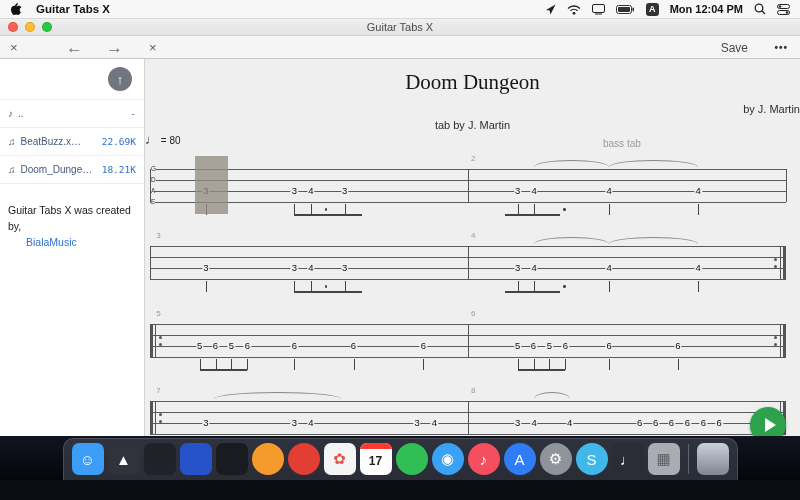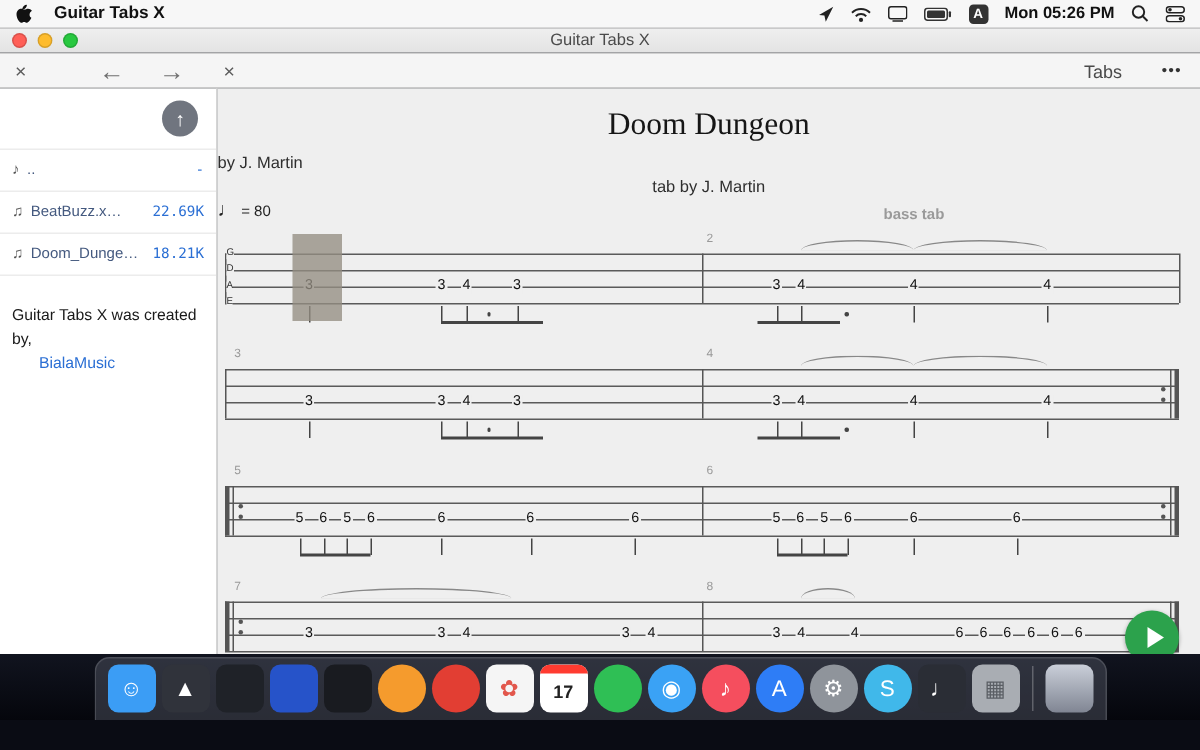--- a/index.html
+++ b/index.html
@@ -36,25 +36,25 @@
   .file-list{position:absolute;top:40px;left:0;right:0;border-top:1px solid #ececec;}
   .file-row{height:28px;display:flex;align-items:center;padding:0 8px;border-bottom:1px solid #ececec;font-size:10px;}
   .f-icon{color:#555;margin-right:5px;font-size:10px;}
   .f-name{color:#44597f;flex:1;white-space:nowrap;overflow:hidden;}
   .f-size{color:#2b6fd4;font-family:"DejaVu Sans Mono",monospace;font-size:9.5px;}
   .credit{position:absolute;top:134px;left:0;right:0;padding:10px 8px;font-size:10.5px;color:#1a1a1a;line-height:1.5;}
   .credit a{color:#2b6fd4;text-decoration:none;display:inline-block;margin-left:18px;text-align:right;}
 
   .main{flex:1;background:#efefef;position:relative;overflow:hidden;}
   .score-title{position:absolute;top:11px;left:0;right:0;text-align:center;font-family:"Liberation Serif",serif;font-size:21px;color:#161616;}
-  .byline{position:absolute;top:44px;left:0;right:0;text-align:left;font-size:11px;color:#2e2e2e;}
+  .byline{position:absolute;top:44px;left:0;right:0;text-align:right;font-size:11px;color:#2e2e2e;}
   .tabline{position:absolute;top:60px;left:0;right:0;text-align:center;font-size:11px;color:#2e2e2e;}
   .tempo{position:absolute;left:0;top:73px;font-size:10px;color:#222;}
   .tempo .tnote{font-size:13px;}
-  .part-label{position:absolute;left:444px;top:79px;font-size:10px;color:#9a9a9a;font-weight:bold;}
+  .part-label{position:absolute;left:458px;top:79px;font-size:10px;color:#9a9a9a;}
 
   
   .system{position:absolute;left:5px;right:14px;height:33px;}
   .sline{position:absolute;left:0;right:0;height:1px;background:#5a5a5a;}
   .bar{position:absolute;top:0;width:1px;height:33px;background:#555;}
   .bar.thick{width:3px;}
   .repdot{position:absolute;width:3px;height:3px;border-radius:50%;background:#555;}
   .mnum{position:absolute;top:-15px;font-size:8px;color:#999;}
   .fret{position:absolute;transform:translate(-50%,-50%);font-size:9.5px;background:#efefef;padding:0 1px;line-height:1.1;color:#111;z-index:3;}
   .stem{position:absolute;top:35px;height:11px;width:1px;background:#444;}
@@ -101,21 +101,21 @@
       <svg width="13" height="11" viewBox="0 0 13 11">
           <rect x="0.5" y="0.5" width="12" height="8" rx="1.5" fill="none" stroke="#222"></rect>
           <path d="M3 10 h7" stroke="#222"></path>
         </svg>
       <svg width="19" height="9" viewBox="0 0 19 9">
           <rect x="0.5" y="0.5" width="15" height="8" rx="2" fill="none" stroke="#333"></rect>
           <rect x="2" y="2" width="12" height="5" rx="1" fill="#333"></rect>
           <rect x="16.5" y="2.5" width="1.5" height="4" rx="0.7" fill="#333"></rect>
         </svg>
       <span class="abox">A</span>
-      <span class="clock">Mon 05:26 PM</span>
+      <span class="clock">Mon 12:04 PM</span>
       <svg width="12" height="12" viewBox="0 0 12 12">
           <circle cx="5" cy="5" r="3.8" fill="none" stroke="#222" stroke-width="1.3"></circle>
           <path d="M8 8 L11 11" stroke="#222" stroke-width="1.3"></path>
         </svg>
       <svg width="13" height="11" viewBox="0 0 13 11">
           <rect x="0.5" y="0.5" width="12" height="4" rx="2" fill="none" stroke="#222"></rect>
           <circle cx="3" cy="2.5" r="1.2" fill="#222"></circle>
           <rect x="0.5" y="6.5" width="12" height="4" rx="2" fill="none" stroke="#222"></rect>
           <circle cx="10" cy="8.5" r="1.2" fill="#222"></circle>
         </svg>
@@ -129,21 +129,21 @@
       <span class="light" style="background:#28c840"></span>
     </div>
     <div class="win-title">Guitar Tabs X</div>
   </div>
 
   <div class="toolbar">
     <span class="tb x1">×</span>
     <span class="tb back">←</span>
     <span class="tb fwd">→</span>
     <span class="tb x2">×</span>
-    <span class="tb save">Tabs</span>
+    <span class="tb save">Save</span>
     <span class="tb more">•••</span>
   </div>
 
   <div class="content">
 
     <div class="sidebar">
       <div class="upload-btn">
           <span>↑</span>
         </div>
       <div class="file-list">

